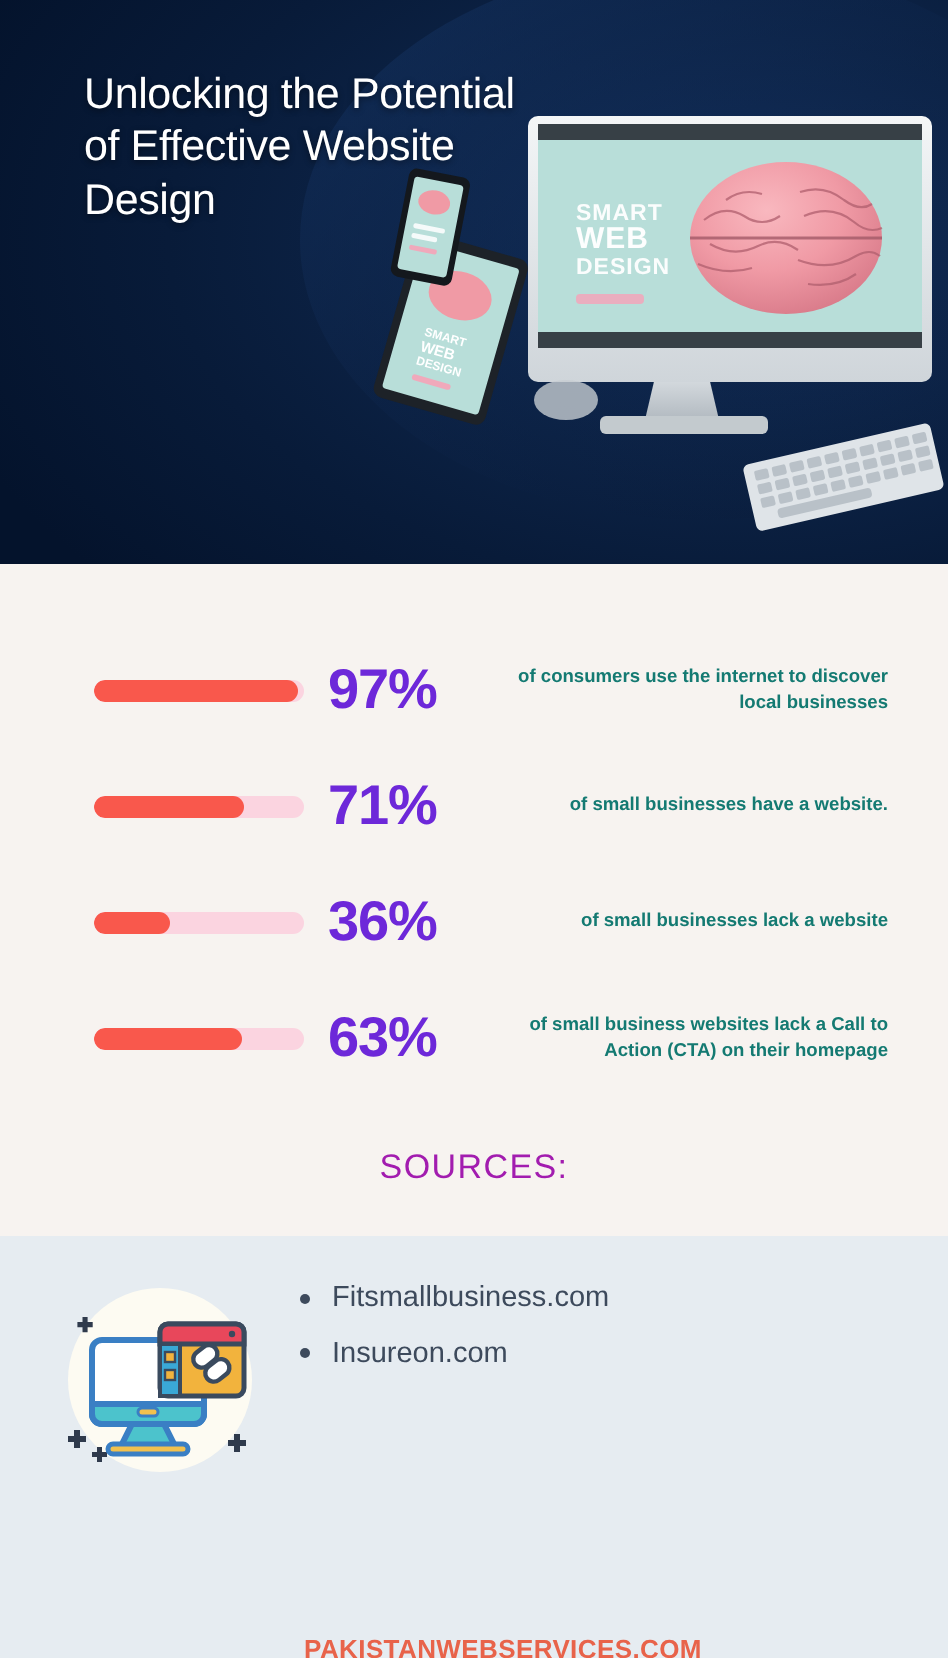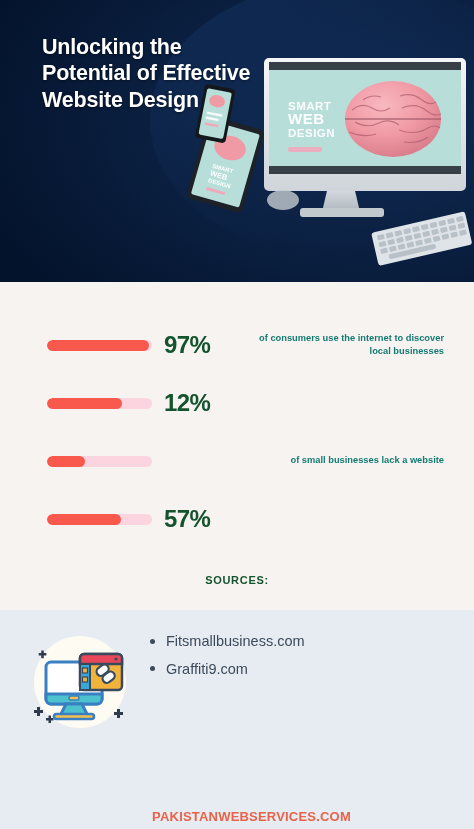--- a/index.html
+++ b/index.html
@@ -32,21 +32,21 @@
     position: absolute;
     left: 42px;
     top: 34px;
     width: 230px;
     z-index: 6;
   }
   .hero-title {
     color: #ffffff;
     font-size: 21.5px;
     line-height: 1.23;
-    font-weight: bold;
+    font-weight: normal;
     letter-spacing: -0.2px;
     text-shadow: 0 1px 3px rgba(0,0,0,0.45);
   }
   .hero-sub {
     margin-top: 19px;
     color: #d7dee8;
     font-size: 10.2px;
     line-height: 1.52;
     font-weight: normal;
     text-shadow: 0 1px 3px rgba(0,0,0,0.5);
@@ -79,42 +79,42 @@
   .bar-fill {
     position: absolute;
     left: 0; top: 0; bottom: 0;
     border-radius: 6px;
     background: #f9584c;
   }
   .pct {
     flex: 0 0 auto;
     width: 92px;
     padding-left: 12px;
-    color: #14532d;
-    font-size: 24px;
+    color: #6d28d9;
+    font-size: 28px;
     font-weight: bold;
     letter-spacing: -0.6px;
     line-height: 1;
   }
   .desc {
     flex: 1 1 auto;
     color: #147a72;
     font-size: 9.3px;
     font-weight: bold;
     line-height: 1.45;
     text-align: right;
     padding-left: 4px;
   }
 
   
   .sources-head {
     text-align: center;
-    color: #14532d;
-    font-size: 11px;
-    font-weight: bold;
+    color: #a21caf;
+    font-size: 17px;
+    font-weight: normal;
     letter-spacing: 0.7px;
     padding: 26px 0 24px 0;
     background: #f7f3f0;
   }
   .sources-panel {
     background: #e6ecf1;
     padding: 16px 0 0 0;
     height: 226px;
     position: relative;
   }
@@ -299,39 +299,42 @@
       <div class="pct">97%</div>
       <div class="desc">of consumers use the internet to discover local businesses</div>
     </div>
 
     <div class="stat-row">
       <div class="bar-wrap">
         <div class="bar-track" style="background: rgb(251, 212, 224);">
           <div class="bar-fill" style="width: 71%; background: rgb(249, 88, 76);"></div>
         </div>
       </div>
-      <div class="pct">12%</div>
+      <div class="pct">71%</div>
+      <div class="desc">of small businesses have a website.</div>
     </div>
 
     <div class="stat-row">
       <div class="bar-wrap">
         <div class="bar-track" style="background: rgb(251, 212, 224);">
           <div class="bar-fill" style="width: 36%; background: rgb(249, 88, 76);"></div>
         </div>
       </div>
+      <div class="pct">36%</div>
       <div class="desc">of small businesses lack a website</div>
     </div>
 
     <div class="stat-row">
       <div class="bar-wrap">
         <div class="bar-track" style="background: rgb(251, 212, 224);">
           <div class="bar-fill" style="width: 70%; background: rgb(249, 88, 76);"></div>
         </div>
       </div>
-      <div class="pct">57%</div>
+      <div class="pct">63%</div>
+      <div class="desc">of small business websites lack a Call to Action (CTA) on their homepage</div>
     </div>
   </div>
 
   <div class="sources-head">SOURCES:</div>
 
   <div class="sources-panel">
     <div class="sources-body">
 
       <div class="icon-badge">
         <svg width="116" height="108" viewBox="0 0 116 108">
@@ -366,21 +369,21 @@
         </svg>
       </div>
 
       <div class="src-list">
         <div class="src-item">
           <span class="src-dot"></span>
           <span>Fitsmallbusiness.com</span>
         </div>
         <div class="src-item">
           <span class="src-dot"></span>
-          <span>Graffiti9.com</span>
+          <span>Insureon.com</span>
         </div>
       </div>
     </div>
 
     <div class="footer-brand">PAKISTANWEBSERVICES.COM</div>
   </div>
 
 </div>
 
 </body></html>

